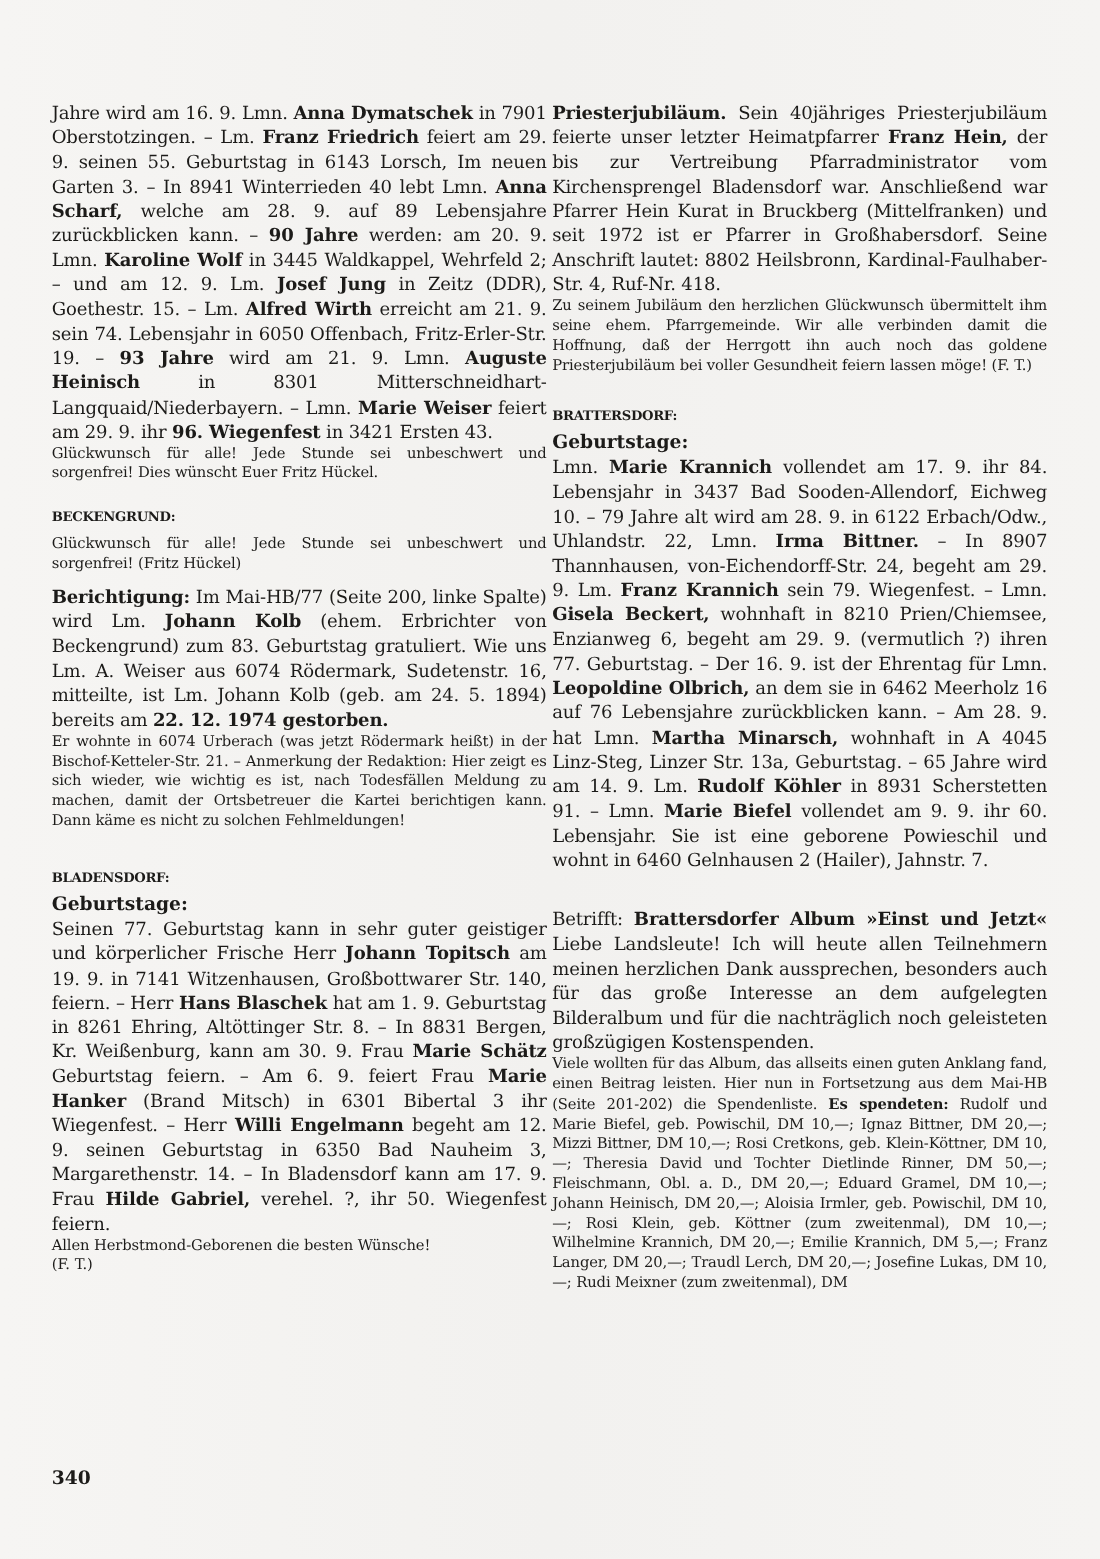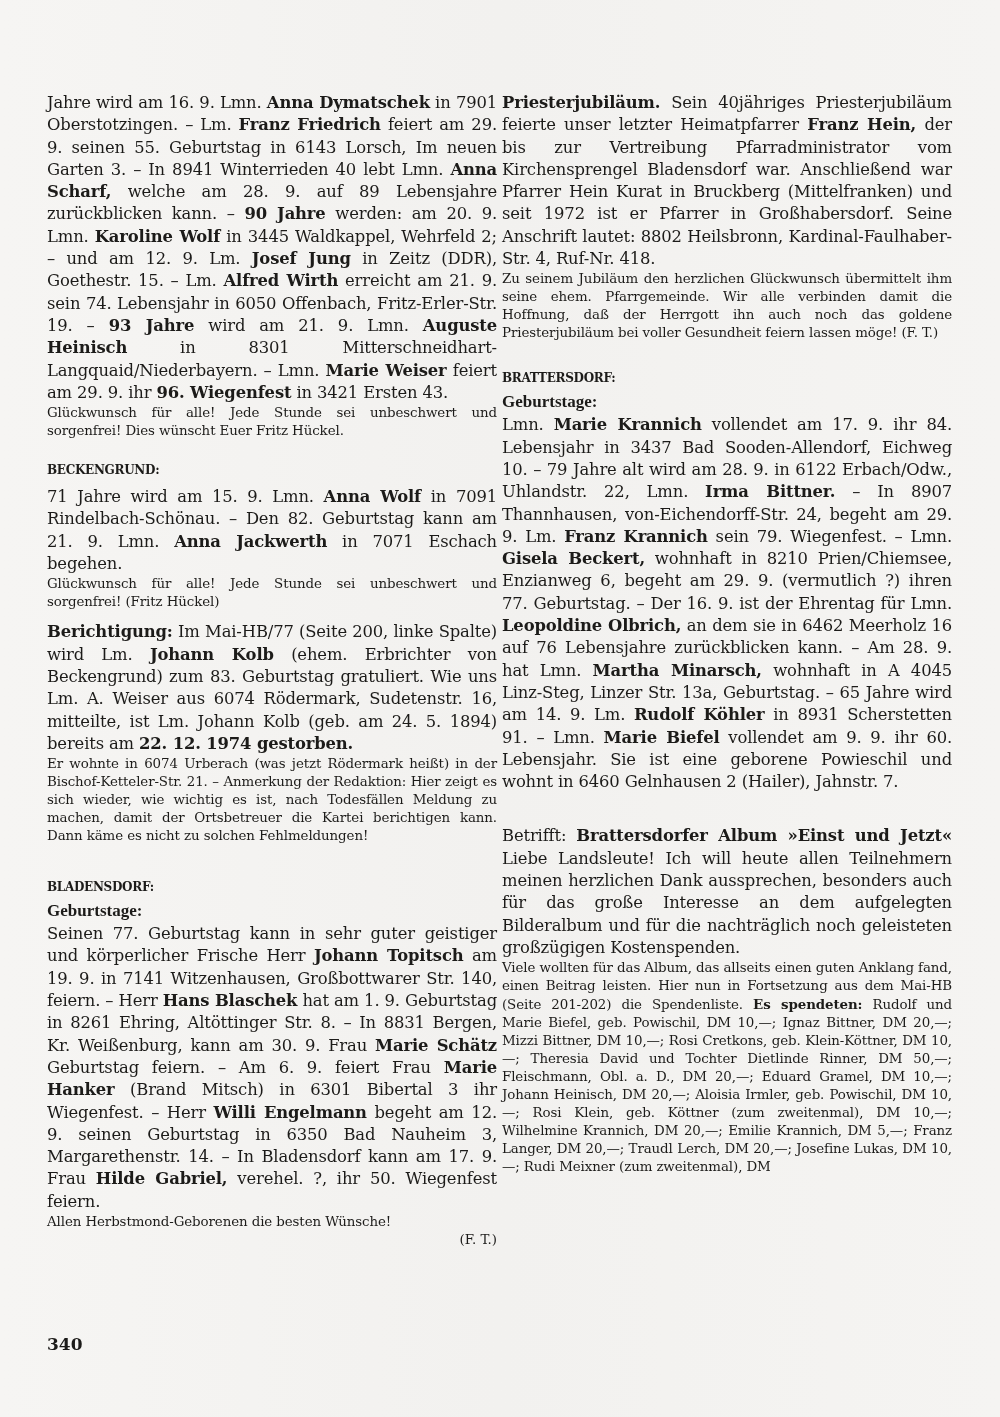--- a/index.html
+++ b/index.html
@@ -10,41 +10,40 @@
     font-family: "DejaVu Serif", "Liberation Serif", serif;
     position: relative;
   }
   .page { position: absolute; inset: 0; background: linear-gradient(90deg,#f6f5f3 0%,#f2f1ef 50%,#f5f4f2 100%); }
   .col { position: absolute; top: 92px; width: 450px; }
   .col-left { left: 47px; }
   .col-right { left: 502px; }
   .p { font-size: 16.4px; line-height: 22.3px; text-align: justify; margin: 0; letter-spacing: -0.15px; }
   .s { font-size: 13.4px; line-height: 18px; text-align: justify; margin: 0; letter-spacing: -0.1px; }
   .h { font-size: 12px; font-weight: bold; margin: 0; line-height: 24px; letter-spacing: -0.3px; }
-  .sub { font-size: 17px; font-weight: bold; margin: 0; line-height: 24px; font-family: Liberation Serif, serif; }
+  .sub { font-size: 17px; font-weight: bold; margin: 0; line-height: 24px; }
   b { font-weight: bold; }
-  .right-sig { text-align: right; font-size: 13.4px; line-height: 18px; margin: 0; }
+  .right-sig { font-size: 13.4px; line-height: 18px; margin: 0; }
   .pagenum { position: absolute; left: 47px; top: 1334px; font-size: 17px; font-weight: bold; font-family: "DejaVu Serif", serif; }
   .gap-l { height: 18px; }
   .gap-m { height: 10px; }
   .gap-xl { height: 30px; }
 </style>
 </head>
 <body>
 
 <div class="page">
 
   <div class="col col-left">
     <p class="p"><span>Jahre wird am 16. 9. Lmn. </span><b>Anna Dymatschek</b><span> in 7901 Oberstotzingen. – Lm. </span><b>Franz Friedrich</b><span> feiert am 29. 9. seinen 55. Geburtstag in 6143 Lorsch, Im neuen Garten 3. – In 8941 Winterrieden 40 lebt Lmn. </span><b>Anna Scharf,</b><span> welche am 28. 9. auf 89 Lebensjahre zurückblicken kann. – </span><b>90 Jahre</b><span> werden: am 20. 9. Lmn. </span><b>Karoline Wolf</b><span> in 3445 Waldkappel, Wehrfeld 2; – und am 12. 9. Lm. </span><b>Josef Jung</b><span> in Zeitz (DDR), Goethestr. 15. – Lm. </span><b>Alfred Wirth</b><span> erreicht am 21. 9. sein 74. Lebensjahr in 6050 Offenbach, Fritz-Erler-Str. 19. – </span><b>93 Jahre</b><span> wird am 21. 9. Lmn. </span><b>Auguste Heinisch</b><span> in 8301 Mitterschneidhart-Langquaid/Niederbayern. – Lmn. </span><b>Marie Weiser</b><span> feiert am 29. 9. ihr </span><b>96. Wiegenfest</b><span> in 3421 Ersten 43.</span></p>
     <p class="s">Glückwunsch für alle! Jede Stunde sei unbeschwert und sorgenfrei! Dies wünscht Euer Fritz Hückel.</p>
 
     <div class="gap-l"></div>
     <h2 class="h">BECKENGRUND:</h2>
     <div class="gap-m" style="height:4px"></div>
-    <p class="p"><span>71 Jahre wird am 15. 9. Lmn. </span><b>Anna Wolf</b><span> in 7091 Rindelbach-Schönau. – Den 82. Geburtstag kann am 21. 9. Lmn. </span><b>Anna Jackwerth</b><span> in 7071 Eschach begehen.</span></p>
     <p class="s">Glückwunsch für alle! Jede Stunde sei unbeschwert und sorgenfrei! (Fritz Hückel)</p>
 
     <div class="gap-m"></div>
     <p class="p"><b>Berichtigung:</b><span> Im Mai-HB/77 (Seite 200, linke Spalte) wird Lm. </span><b>Johann Kolb</b><span> (ehem. Erbrichter von Beckengrund) zum 83. Geburtstag gratuliert. Wie uns Lm. A. Weiser aus 6074 Rödermark, Sudetenstr. 16, mitteilte, ist Lm. Johann Kolb (geb. am 24. 5. 1894) bereits am </span><b>22. 12. 1974 gestorben.</b></p>
     <p class="s">Er wohnte in 6074 Urberach (was jetzt Rödermark heißt) in der Bischof-Ketteler-Str. 21. – Anmerkung der Redaktion: Hier zeigt es sich wieder, wie wichtig es ist, nach Todesfällen Meldung zu machen, damit der Ortsbetreuer die Kartei berichtigen kann. Dann käme es nicht zu solchen Fehlmeldungen!</p>
 
     <div class="gap-xl"></div>
     <h2 class="h">BLADENSDORF:</h2>
     <h3 class="sub">Geburtstage:</h3>
     <p class="p"><span>Seinen 77. Geburtstag kann in sehr guter geistiger und körperlicher Frische Herr </span><b>Johann Topitsch</b><span> am 19. 9. in 7141 Witzenhausen, Großbottwarer Str. 140, feiern. – Herr </span><b>Hans Blaschek</b><span> hat am 1. 9. Geburtstag in 8261 Ehring, Altöttinger Str. 8. – In 8831 Bergen, Kr. Weißenburg, kann am 30. 9. Frau </span><b>Marie Schätz</b><span> Geburtstag feiern. – Am 6. 9. feiert Frau </span><b>Marie Hanker</b><span> (Brand Mitsch) in 6301 Bibertal 3 ihr Wiegenfest. – Herr </span><b>Willi Engelmann</b><span> begeht am 12. 9. seinen Geburtstag in 6350 Bad Nauheim 3, Margarethenstr. 14. – In Bladensdorf kann am 17. 9. Frau </span><b>Hilde Gabriel,</b><span> verehel. ?, ihr 50. Wiegenfest feiern.</span></p>

